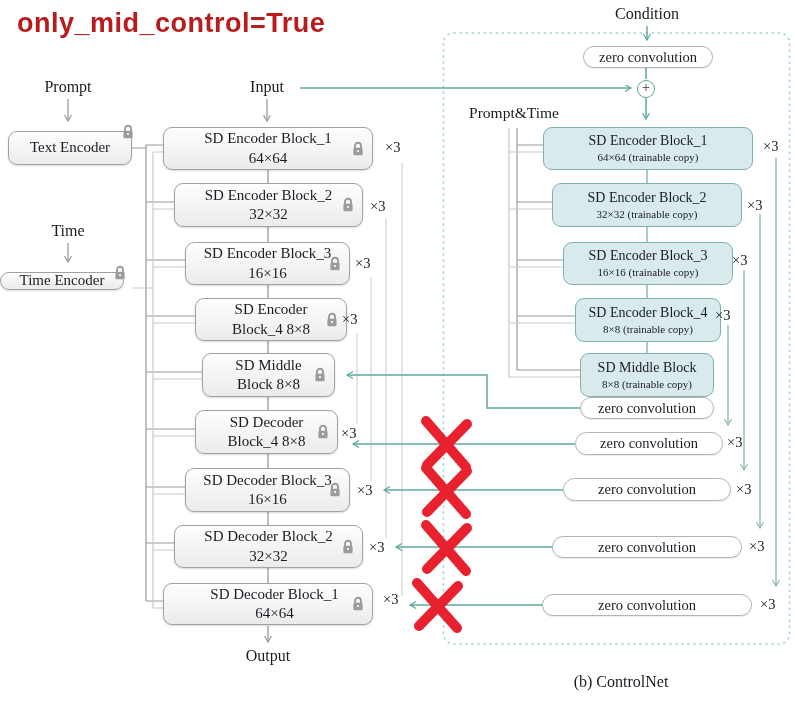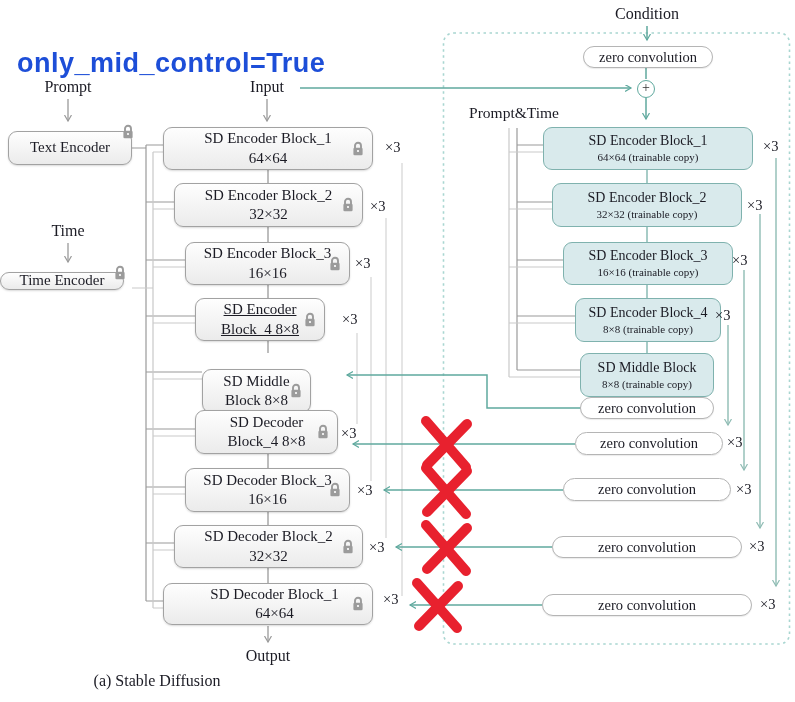--- a/index.html
+++ b/index.html
@@ -1,21 +1,21 @@
 <!DOCTYPE html>
 <html><head>
 <meta charset="utf-8">
 <style>
   html,body{margin:0;padding:0;background:#ffffff;}
   #stage{position:relative;width:795px;height:702px;background:#ffffff;overflow:hidden;
          font-family:"Liberation Serif","DejaVu Serif",serif;color:#1b1b24;}
   #wires{position:absolute;left:0;top:0;z-index:1;}
   .title{position:absolute;left:17px;top:8px;z-index:3;
          font-family:"Liberation Sans","DejaVu Sans",sans-serif;
-         font-weight:bold;font-size:27px;letter-spacing:0.5px;color:#1d4ed8;margin-top:40px;}
+         font-weight:bold;font-size:27px;letter-spacing:0.5px;color:#b91c1c;}
   .lbl{position:absolute;z-index:3;font-size:16px;text-align:center;}
   .node{position:absolute;z-index:2;box-sizing:border-box;border-radius:9px;
         display:flex;flex-direction:column;justify-content:center;align-items:center;
         text-align:center;line-height:1.3;}
   .locked{background:linear-gradient(#fefefe,#ebebeb);border:1.4px solid #a2a2a2;
           box-shadow:0 1px 2px rgba(0,0,0,.15);font-size:15px;}
   .trainable{background:#d9eaec;border:1.4px solid #7fb2ae;font-size:14px;}
   .trainable .ln1{font-size:11px;}
   .pill{background:#ffffff;border:1.2px solid #b5b5b5;border-radius:12px;
         font-size:14.5px;box-shadow:0 1px 1px rgba(0,0,0,.08);}
@@ -129,21 +129,21 @@
   </svg>
 
   <div class="title">only_mid_control=True</div>
 
   <div class="lbl" style="left:28px;top:78px;width:80px;">Prompt</div>
   <div class="lbl" style="left:227px;top:78px;width:80px;">Input</div>
   <div class="lbl" style="left:28px;top:222px;width:80px;">Time</div>
   <div class="lbl" style="left:587px;top:5px;width:120px;">Condition</div>
   <div class="lbl" style="left:459px;top:104px;width:110px;font-size:15.5px;">Prompt&amp;Time</div>
   <div class="lbl" style="left:228px;top:647px;width:80px;">Output</div>
-  <div class="caption" style="left:47px;top:672px;">(a) Stable Diffusion</div>
+  <div class="caption" style="left:511px;top:673px;">(b) ControlNet</div>
 
   <div class="plus">+</div>
 
   <div id="nodes-layer">
       <div class="node locked" style="left: 8px; top: 131px; width: 124px; height: 34px;">
         <div class="ln ln0">Text Encoder</div>
         <span class="lock corner"><svg width="16" height="16" viewBox="0 0 16 16">
             <path d="M5 7 V4.8 a3 3 0 0 1 6 0 V7" fill="none" stroke="#9b9b9b" stroke-width="1.9"></path>
             <rect x="3.4" y="6.8" width="9.2" height="7.4" rx="1.3" fill="#9b9b9b"></rect>
             <circle cx="8" cy="10" r="1.1" fill="#ffffff"></circle>
@@ -177,30 +177,30 @@
       </div>
       <div class="node locked" style="left: 185px; top: 242px; width: 165px; height: 43px;">
         <div class="ln ln0">SD Encoder Block_3</div>
         <div class="ln ln1">16×16</div>
         <span class="lock"><svg width="16" height="16" viewBox="0 0 16 16">
             <path d="M5 7 V4.8 a3 3 0 0 1 6 0 V7" fill="none" stroke="#9b9b9b" stroke-width="1.9"></path>
             <rect x="3.4" y="6.8" width="9.2" height="7.4" rx="1.3" fill="#9b9b9b"></rect>
             <circle cx="8" cy="10" r="1.1" fill="#ffffff"></circle>
           </svg></span>
       </div>
-      <div class="node locked" style="left: 195px; top: 298px; width: 130px; height: 43px; text-decoration: underline;">
+      <div class="node locked" style="left: 195px; top: 298px; width: 152px; height: 43px;">
         <div class="ln ln0">SD Encoder</div>
         <div class="ln ln1">Block_4 8×8</div>
         <span class="lock"><svg width="16" height="16" viewBox="0 0 16 16">
             <path d="M5 7 V4.8 a3 3 0 0 1 6 0 V7" fill="none" stroke="#9b9b9b" stroke-width="1.9"></path>
             <rect x="3.4" y="6.8" width="9.2" height="7.4" rx="1.3" fill="#9b9b9b"></rect>
             <circle cx="8" cy="10" r="1.1" fill="#ffffff"></circle>
           </svg></span>
       </div>
-      <div class="node locked" style="left: 202px; top: 353px; width: 109px; height: 44px; margin-top: 16px;">
+      <div class="node locked" style="left: 202px; top: 353px; width: 133px; height: 44px;">
         <div class="ln ln0">SD Middle</div>
         <div class="ln ln1">Block 8×8</div>
         <span class="lock"><svg width="16" height="16" viewBox="0 0 16 16">
             <path d="M5 7 V4.8 a3 3 0 0 1 6 0 V7" fill="none" stroke="#9b9b9b" stroke-width="1.9"></path>
             <rect x="3.4" y="6.8" width="9.2" height="7.4" rx="1.3" fill="#9b9b9b"></rect>
             <circle cx="8" cy="10" r="1.1" fill="#ffffff"></circle>
           </svg></span>
       </div>
       <div class="node locked" style="left: 195px; top: 410px; width: 143px; height: 44px;">
         <div class="ln ln0">SD Decoder</div>

